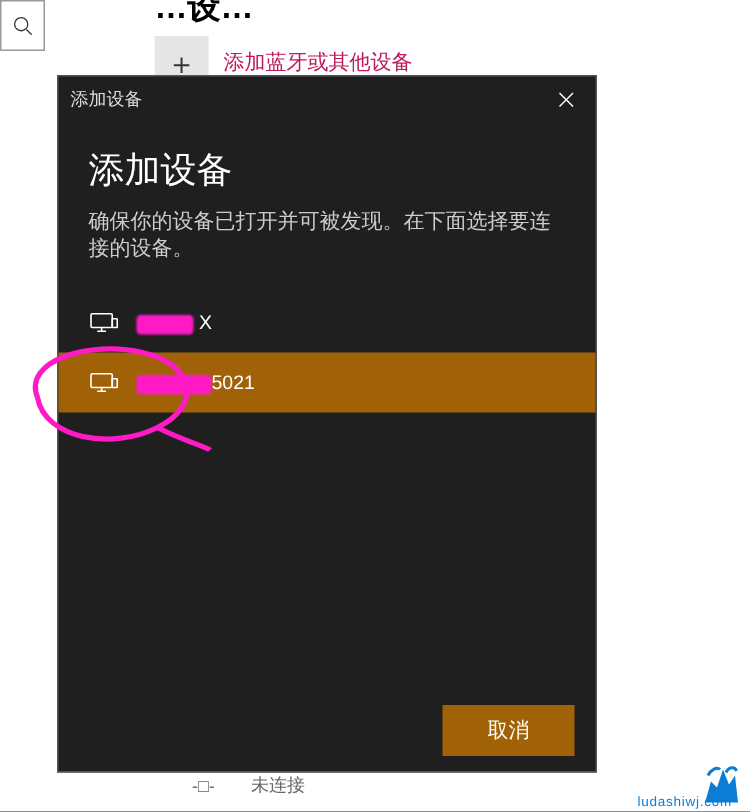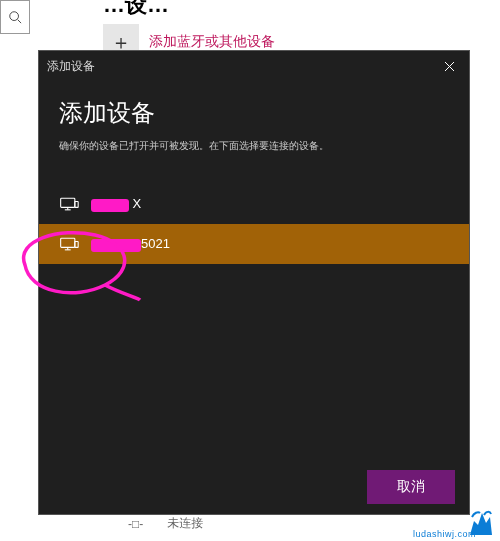--- a/index.html
+++ b/index.html
@@ -47,21 +47,21 @@
       align-items: center;
       justify-content: center;
       font-size: 20px;
       color: #333;
     }
     .add-btn-text { font-size: 14px; color: #be185d; }
     .dialog {
       position: absolute;
       top: 50px;
       left: 38px;
-      width: 432px;
+      width: 360px;
       height: 465px;
       background: #1f1f1f;
       border: 1px solid #555;
       color: #fff;
       display: flex;
       flex-direction: column;
     }
     .dialog-titlebar {
       height: 30px;
       display: flex;
@@ -78,21 +78,21 @@
       width: 40px;
       height: 30px;
       display: flex;
       align-items: center;
       justify-content: center;
       font-size: 13px;
       color: #fff;
     }
     .dialog-body { padding: 16px 20px 0 20px; flex: 1; position: relative; }
     .dialog-heading { font-size: 24px; font-weight: 400; margin-bottom: 10px; }
-    .dialog-sub { font-size: 10px; color: #ccc; margin-bottom: 31px; }
+    .dialog-sub { font-size: 14px; color: #ccc; margin-bottom: 20px; }
     .device-list { margin-left: -20px; margin-right: -20px; }
     .device-item {
       display: flex;
       align-items: center;
       padding: 8px 20px;
       min-height: 40px;
       gap: 12px;
     }
     .device-item.selected { background: #a16207; }
     .device-icon { width: 20px; height: 20px; flex-shrink: 0; }
@@ -117,21 +117,21 @@
       pointer-events: none;
       z-index: 5;
     }
     .annot svg { width: 100%; height: 100%; overflow: visible; }
     .dialog-footer {
       display: flex;
       justify-content: flex-end;
       padding: 10px 14px;
     }
     .cancel-btn {
-      background: #701a75;
+      background: #a16207;
       color: #fff;
       border: none;
       padding: 8px 30px;
       font-size: 14px;
       font-family: Liberation Mono, monospace;
     }
     .bottom-status {
       position: absolute;
       left: 128px;
       top: 515px;
@@ -148,21 +148,21 @@
       display: flex;
       align-items: center;
       gap: 6px;
       font-size: 20px;
       font-weight: 700;
       font-style: italic;
       color: #0b7dd6;
     }
     .watermark .url {
       position: absolute;
-      right: 20px;
+      right: 8px;
       bottom: -2px;
       font-size: 9px;
       font-weight: 400;
       font-style: normal;
       color: #0b7dd6;
       letter-spacing: 0.5px;
     }
     .wm-icon { width: 32px; height: 30px; }
   </style>
 </head>

